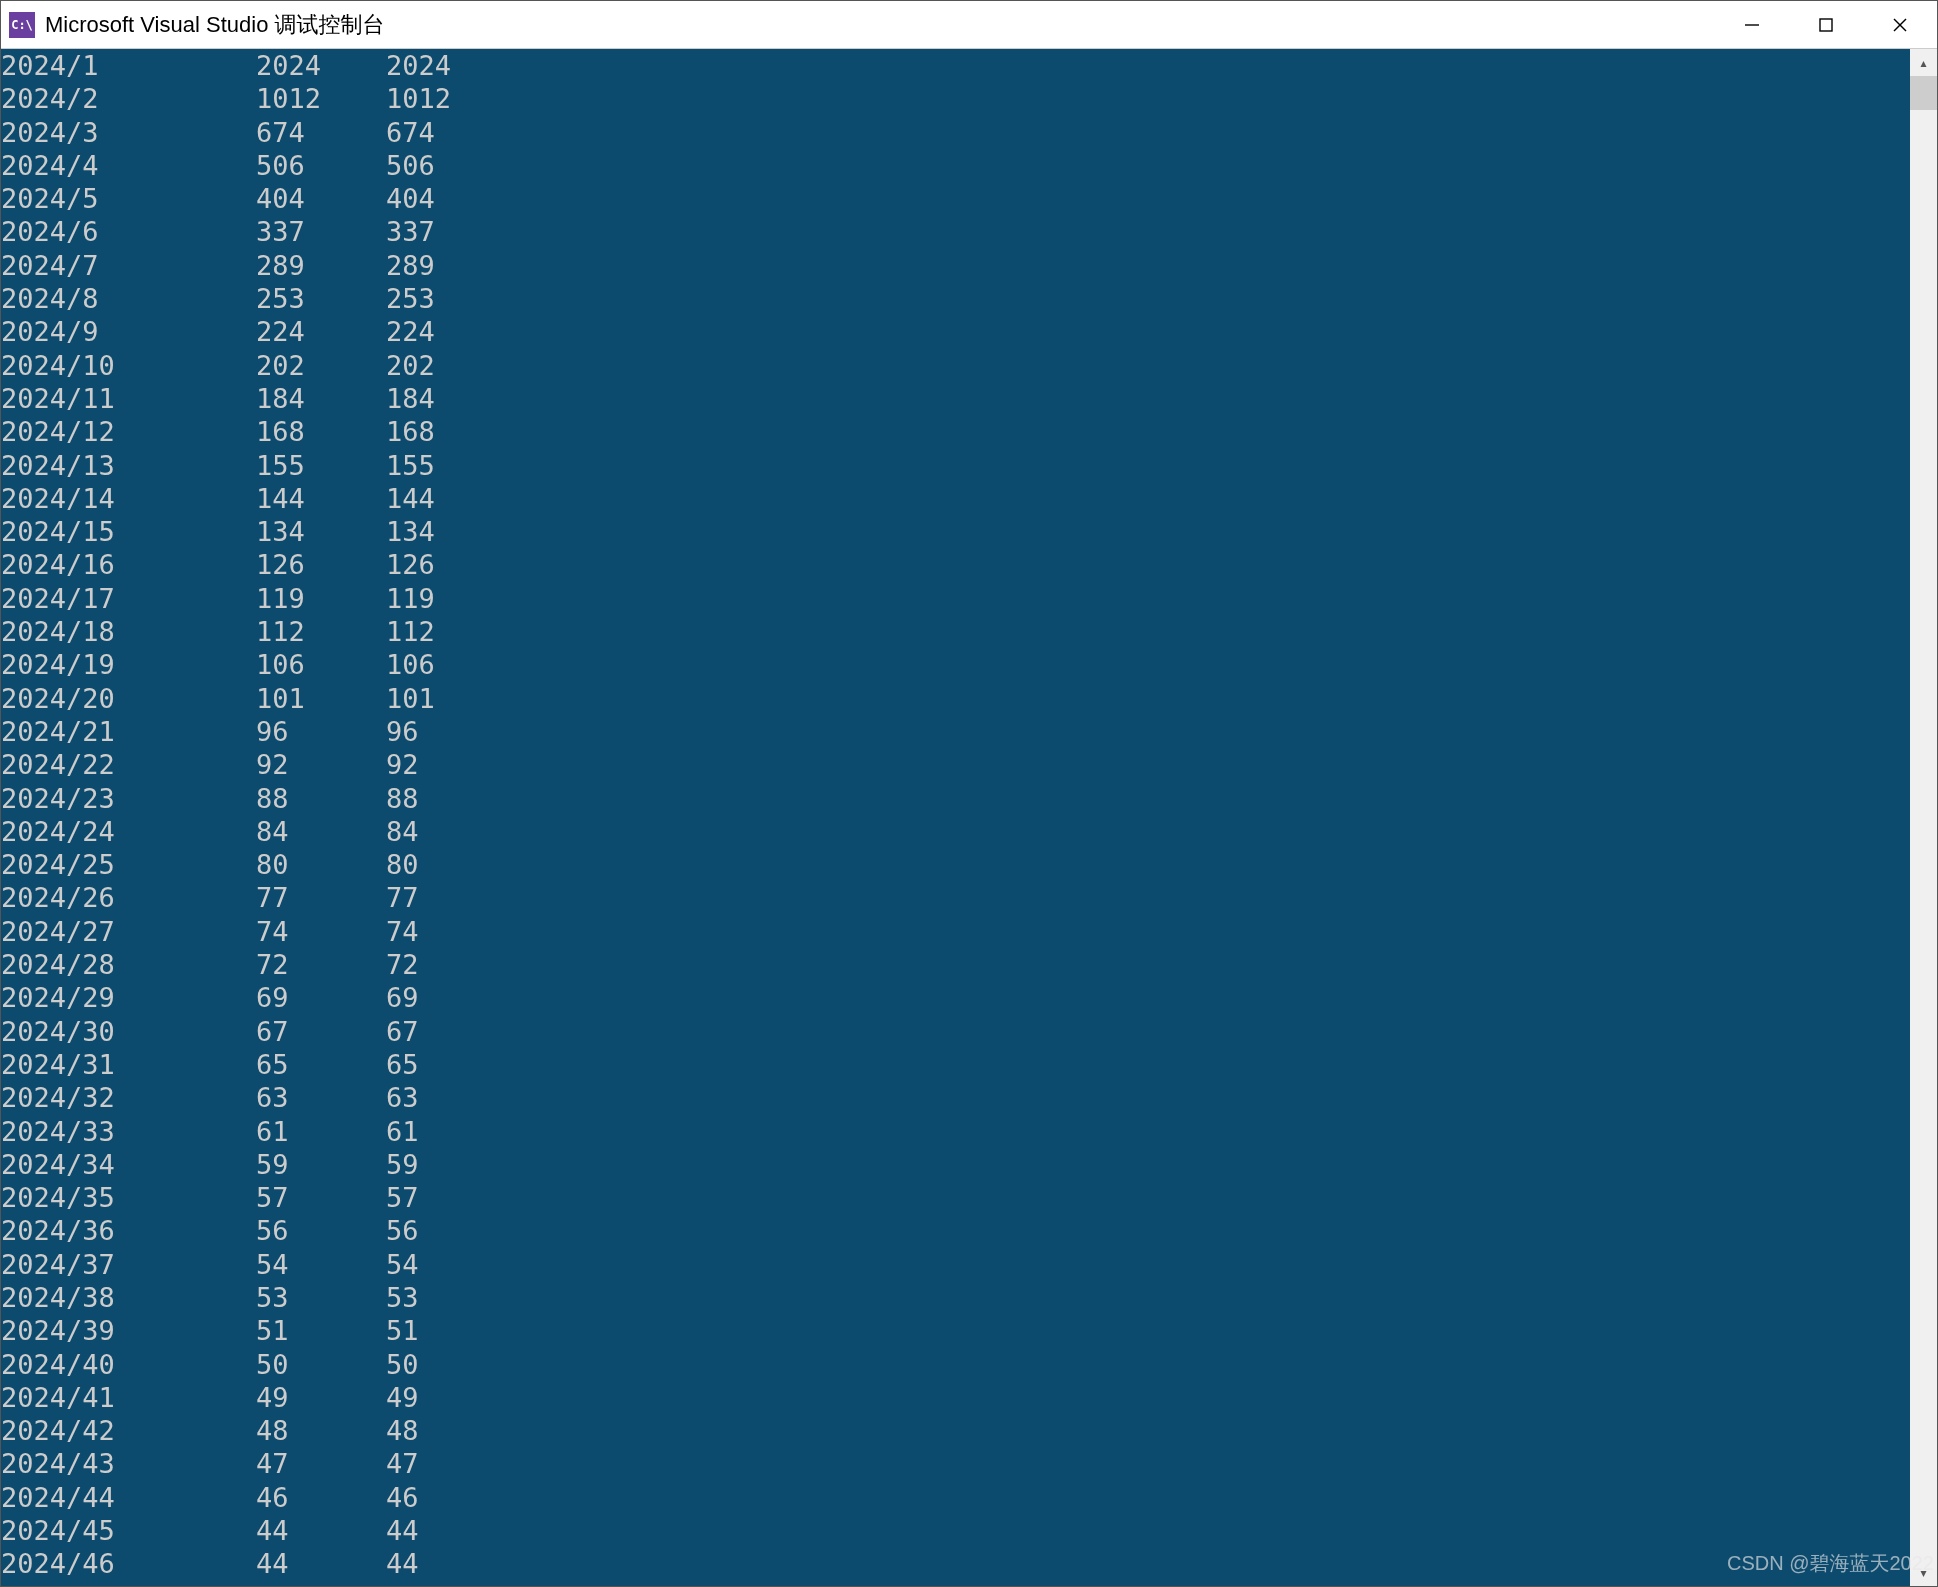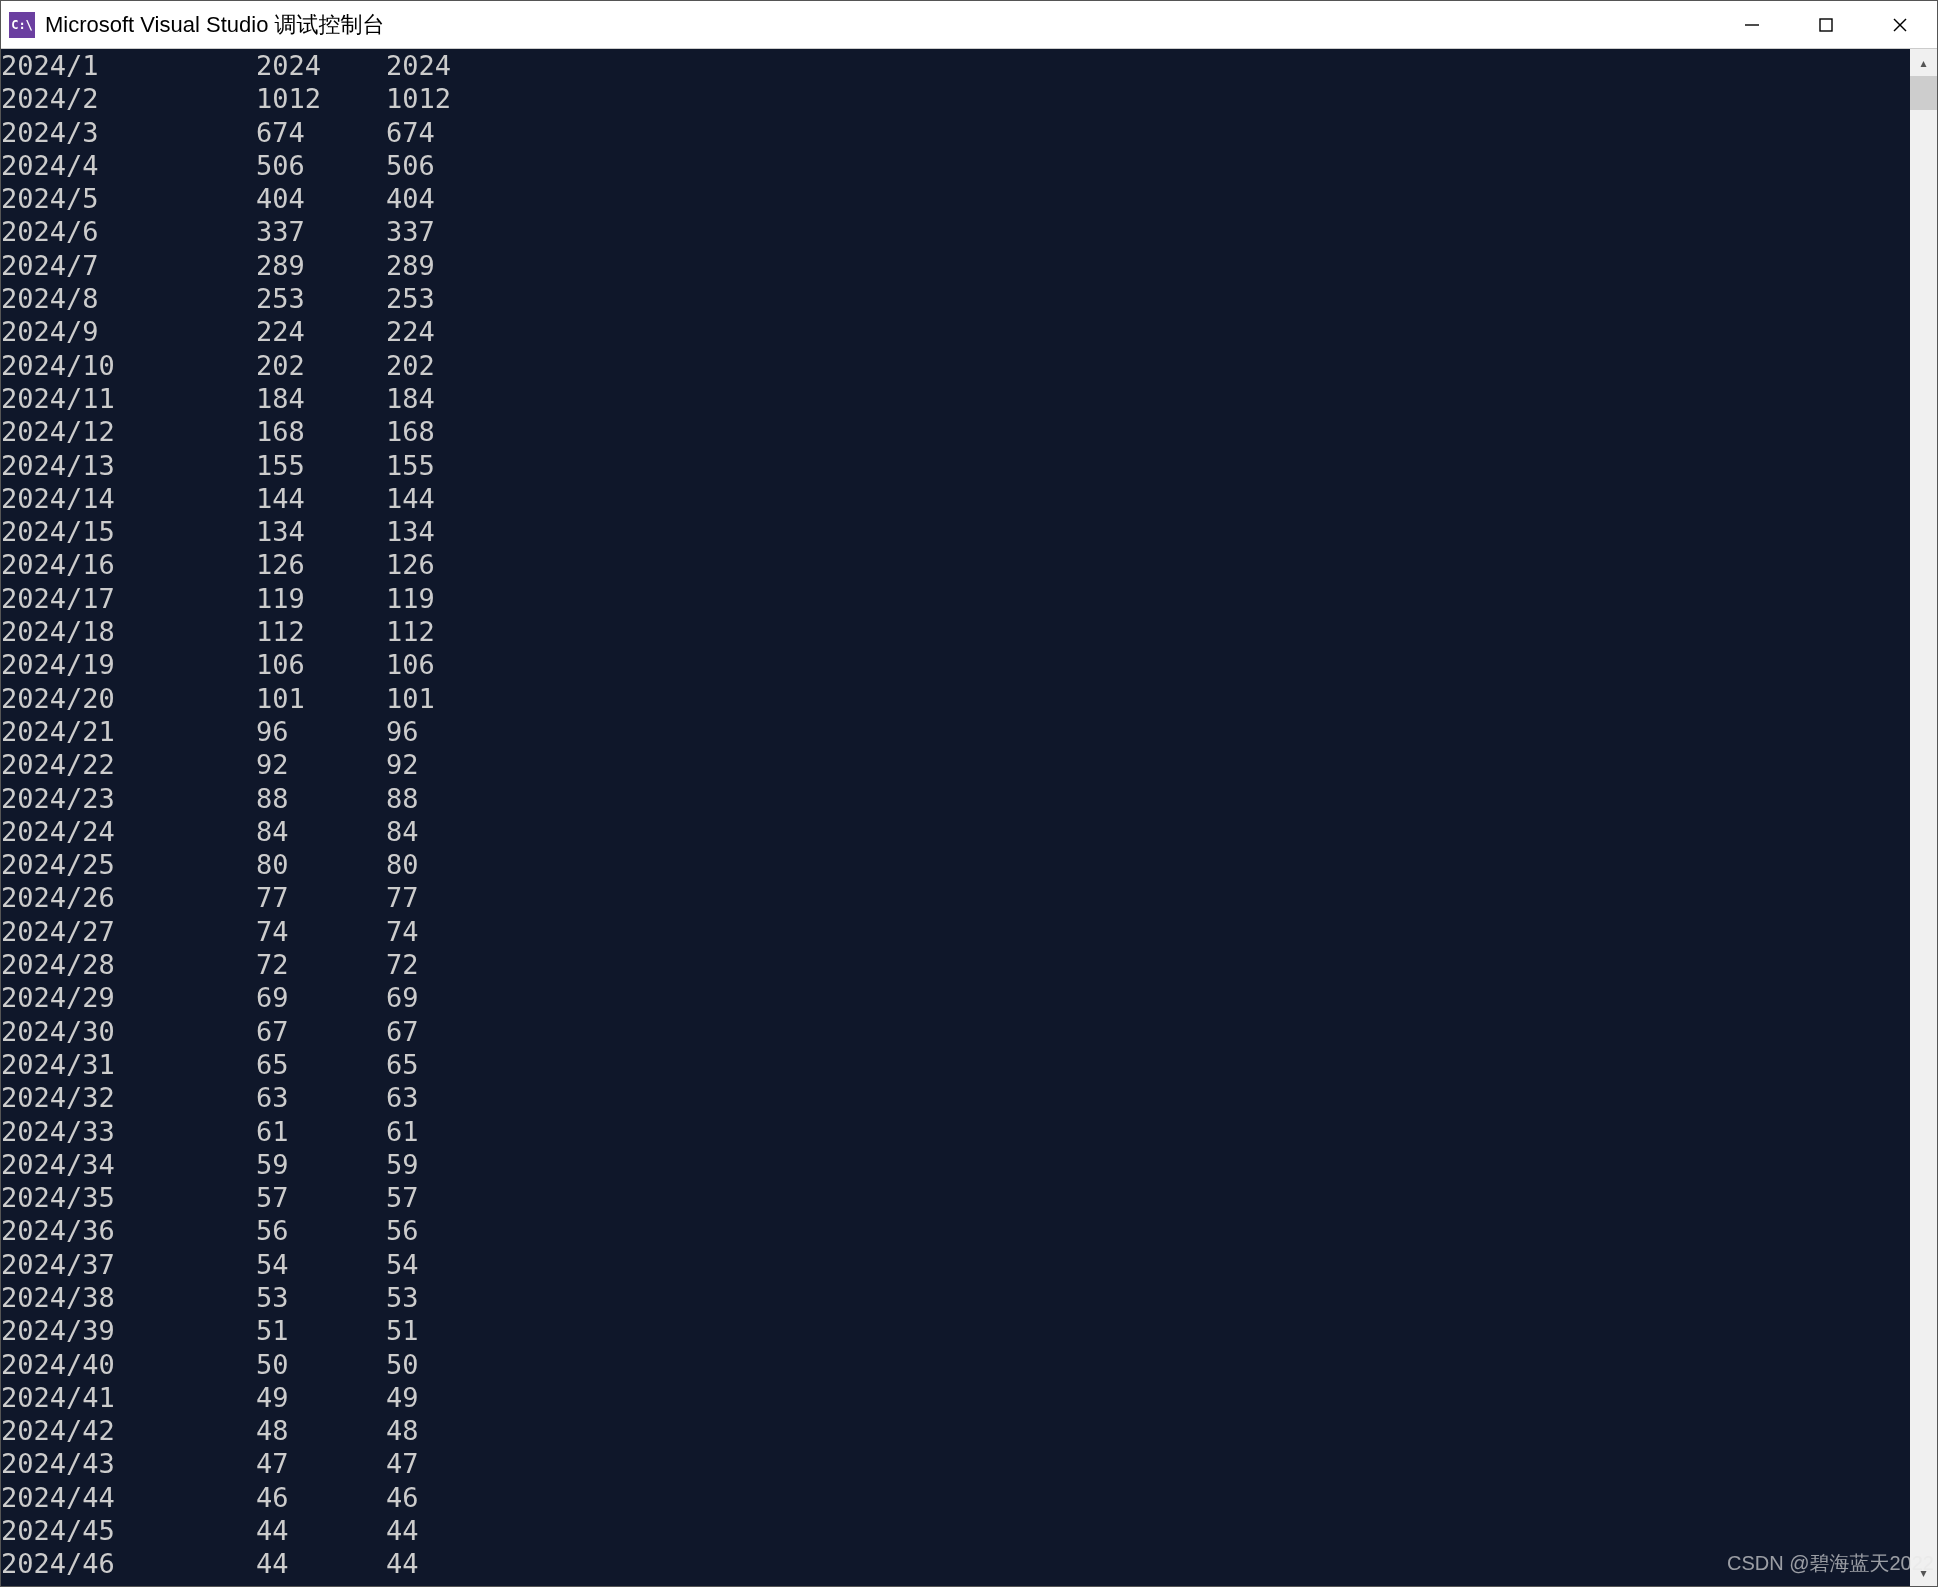--- a/index.html
+++ b/index.html
@@ -6,21 +6,21 @@
   html, body { width: 1938px; height: 1587px; overflow: hidden; font-family: "Segoe UI", "Microsoft YaHei", sans-serif; background: #fff; }
   .window { width: 1938px; height: 1587px; border: 1px solid #555; display: flex; flex-direction: column; background: #fff; }
   .titlebar { height: 48px; display: flex; align-items: center; background: #fff; border-bottom: 1px solid #ccc; user-select: none; }
   .titlebar .icon-box { width: 26px; height: 26px; margin: 0 10px 0 8px; background: #6b3fa0; display: flex; align-items: center; justify-content: center; color: #fff; font-size: 12px; font-weight: bold; font-family: Consolas, monospace; }
   .titlebar .title-text { font-size: 22px; color: #000; flex: 0 0 auto; }
   .titlebar .spacer { flex: 1 1 auto; }
   .titlebar .win-btn { width: 74px; height: 48px; display: flex; align-items: center; justify-content: center; font-size: 18px; color: #000; }
   .titlebar .win-btn svg { width: 16px; height: 16px; }
   .titlebar .win-btn.max svg { width: 14px; height: 14px; }
   .client { flex: 1 1 auto; display: flex; min-height: 0; }
-  .console { flex: 1 1 auto; background: #0f172a; color: #cccccc; font-family: "NSimSun", "SimSun", Consolas, monospace; font-size: 27px; line-height: 33.3px; white-space: pre; overflow: hidden; padding: 0; }
+  .console { flex: 1 1 auto; background: #0c4a6e; color: #cccccc; font-family: "NSimSun", "SimSun", Consolas, monospace; font-size: 27px; line-height: 33.3px; white-space: pre; overflow: hidden; padding: 0; }
   .console .row { display: block; height: 33.3px; }
   .console .c0 { display: inline-block; width: 255px; }
   .console .c1 { display: inline-block; width: 130px; }
   .console .c2 { display: inline-block; }
   .vscroll { width: 27px; background: #f0f0f0; display: flex; flex-direction: column; }
   .vscroll .arrow { height: 27px; display: flex; align-items: center; justify-content: center; color: #555; font-size: 12px; }
   .vscroll .track { flex: 1 1 auto; position: relative; background: #f0f0f0; }
   .vscroll .thumb { position: absolute; left: 0; right: 0; top: 0; height: 34px; background: #cdcdcd; }
   .watermark { position: fixed; right: 4px; bottom: 10px; color: rgba(230,230,230,0.65); font-size: 20px; font-family: "Microsoft YaHei", sans-serif; pointer-events: none; }
 </style>

